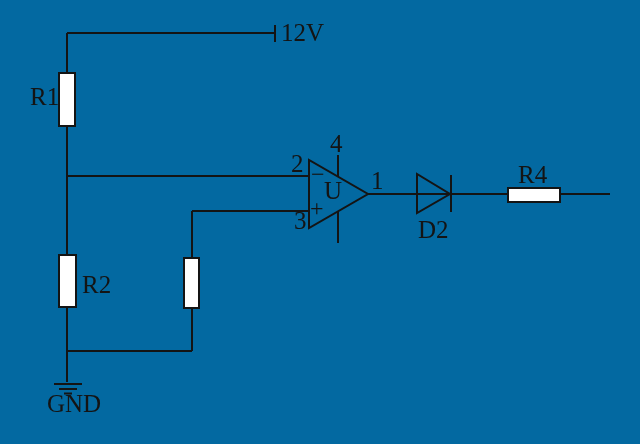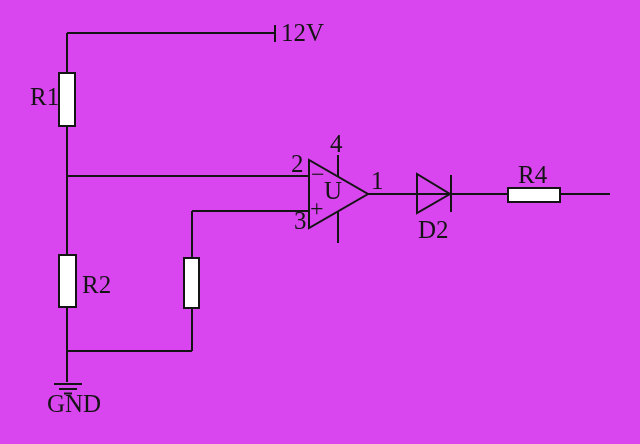--- a/index.html
+++ b/index.html
@@ -8,21 +8,21 @@
     padding: 0;
     background: #ffffff;
     width: 640px;
     height: 444px;
     overflow: hidden;
   }
   .canvas {
     position: relative;
     width: 640px;
     height: 444px;
-    background: #d946ef;
+    background: #0369a1;
   }
   svg .wire {
     stroke: #141414;
     stroke-width: 2;
     fill: none;
     stroke-linecap: butt;
   }
   svg .outline {
     stroke: #141414;
     stroke-width: 2;

